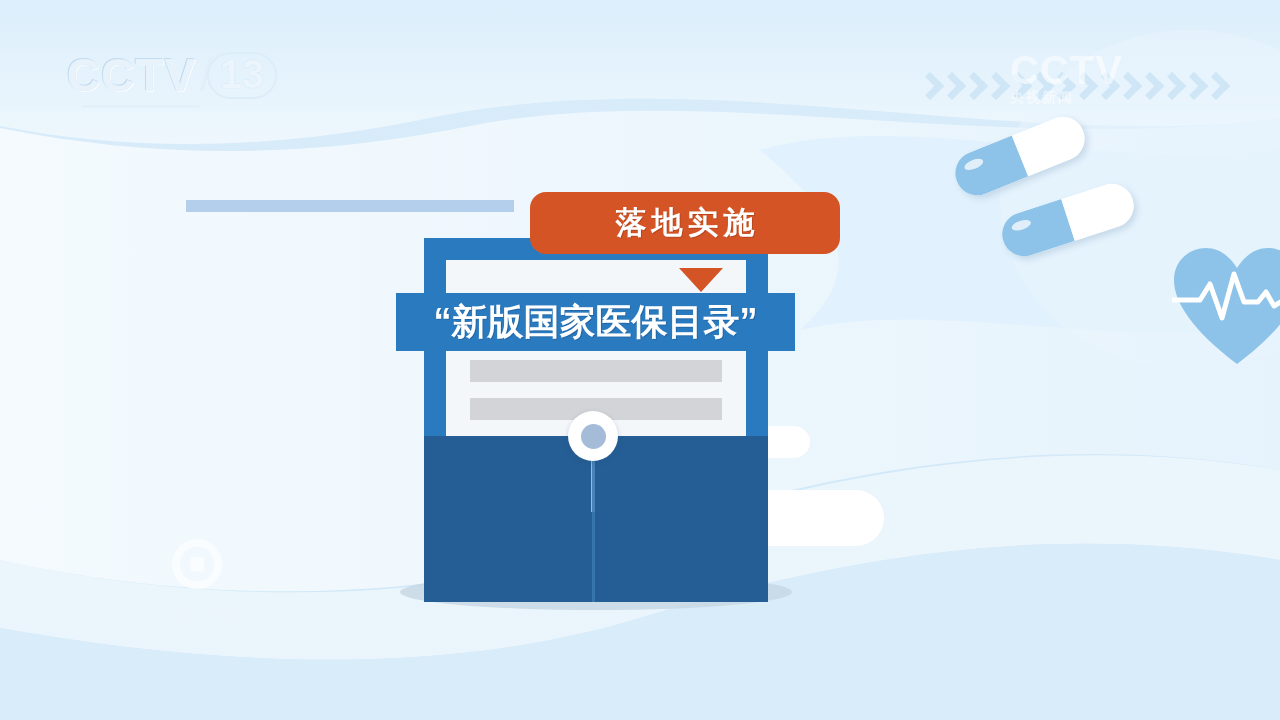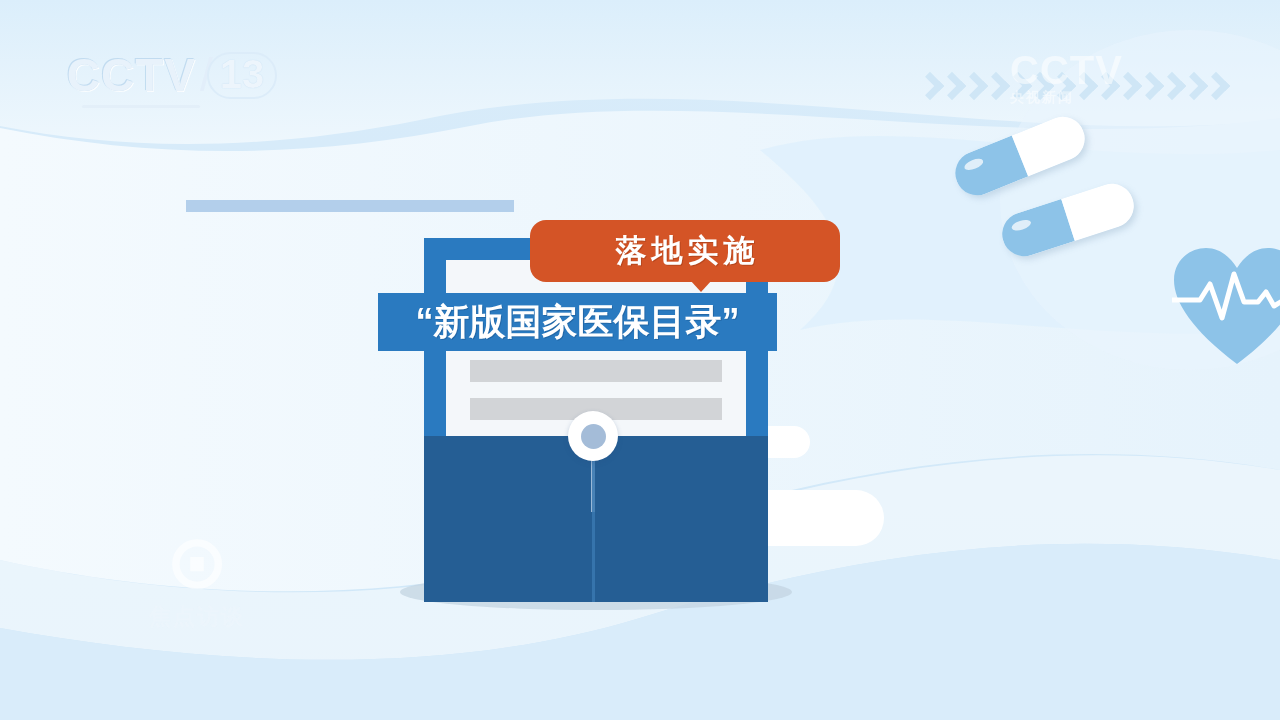--- a/index.html
+++ b/index.html
@@ -257,21 +257,21 @@
     width: 25px;
     height: 25px;
     border-radius: 50%;
     background: #a4bcd8;
   }
 
   
   #badge {
     position: absolute;
     left: 530px;
-    top: 220px;
+    top: 192px;
     width: 310px;
     height: 62px;
     background: #d45426;
     border-radius: 16px;
     display: flex;
     align-items: center;
     justify-content: center;
     z-index: 6;
   }
   #badge .badge-text {
@@ -289,21 +289,21 @@
     width: 0; height: 0;
     border-left: 22px solid transparent;
     border-right: 22px solid transparent;
     border-top: 24px solid #d45426;
     z-index: 6;
   }
 
   
   #title-bar {
     position: absolute;
-    left: 378px;
+    left: 396px;
     top: 293px;
     width: 399px;
     height: 58px;
     background: #2a7ac0;
     display: flex;
     align-items: center;
     justify-content: center;
     z-index: 5;
   }
   #title-bar .title-text {

